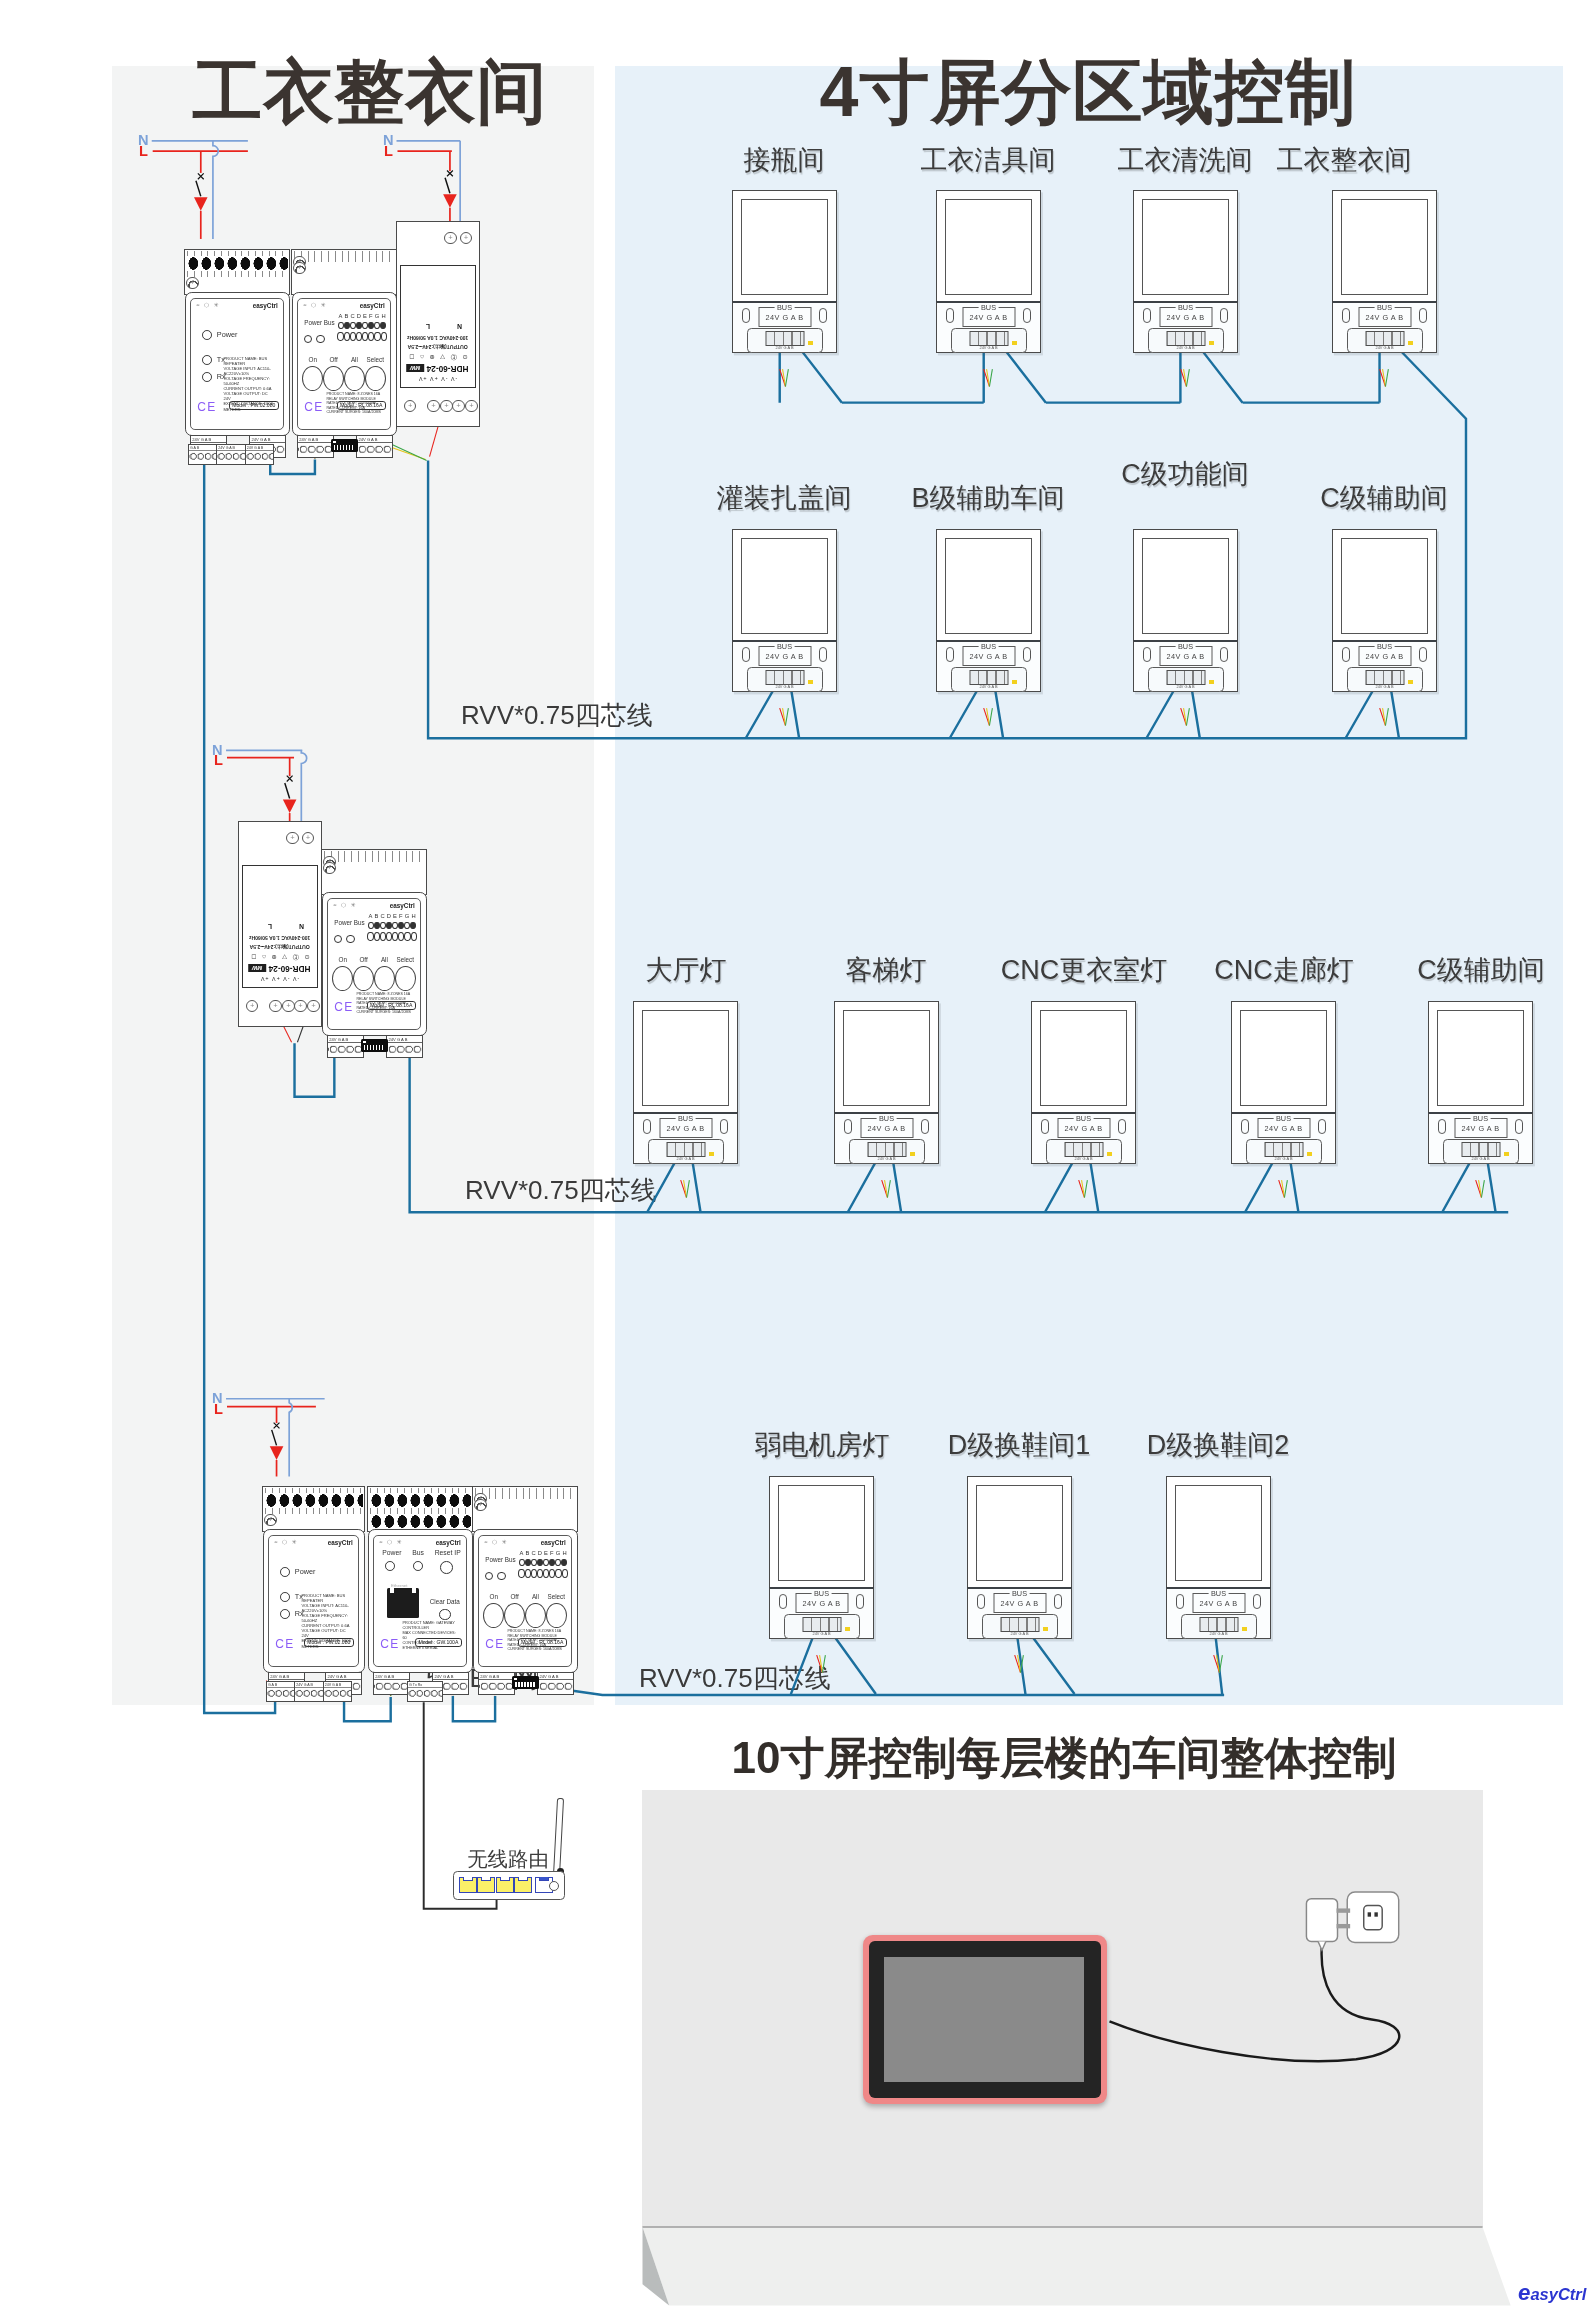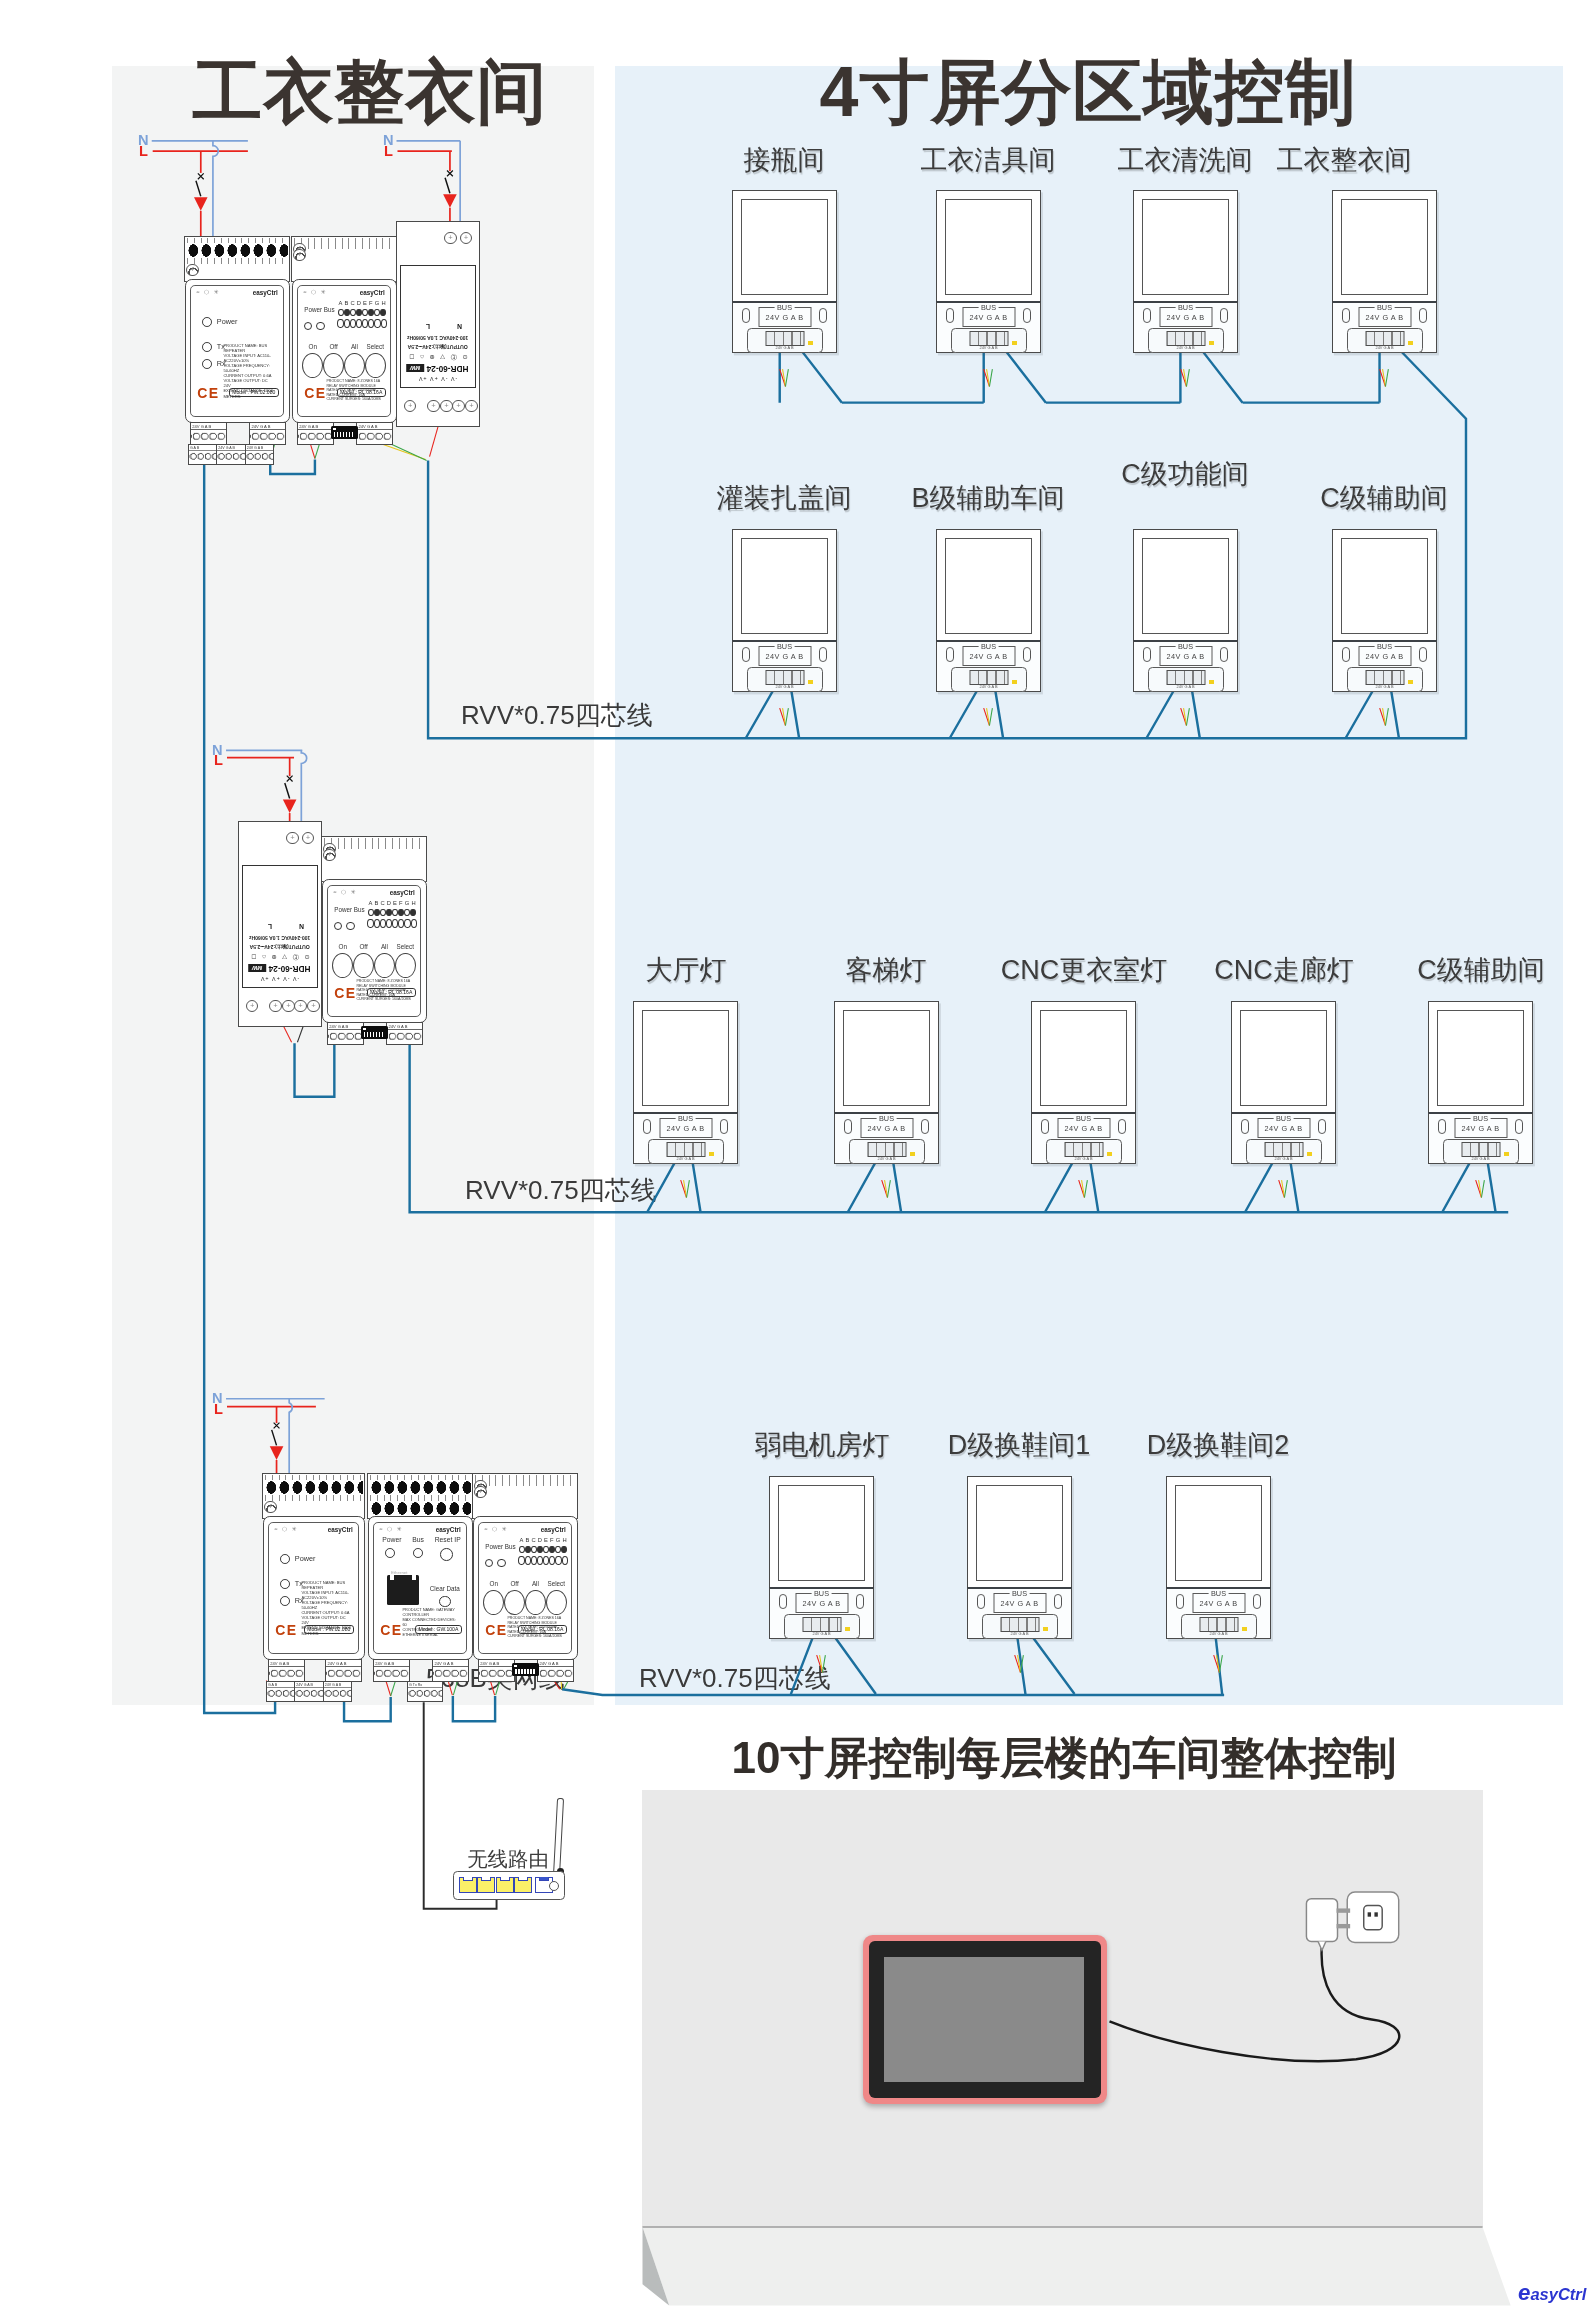--- a/index.html
+++ b/index.html
@@ -36,39 +36,39 @@
            padding:0 2.4px;font-size:7.3px;color:#444;}
   .p-bus-p{display:block;margin-top:4.9px;font-size:7.3px;color:#444;letter-spacing:0.5px;}
   .p-recess{position:absolute;left:50%;transform:translateX(-50%);top:25px;width:74px;height:23px;
             border:1px solid #5a5a5a;border-radius:4.4px;background:#f7fafc;}
   .p-term{position:absolute;left:50%;transform:translateX(-50%);top:2.4px;width:37px;height:12.6px;
           border:1px solid #4f4f4f;background:repeating-linear-gradient(90deg,#e8ecef 0 7.3px,#7e7e7e 7.3px 8.7px);}
   .p-mini{position:absolute;left:50%;transform:translateX(-50%);top:16px;font-size:3.9px;color:#555;white-space:nowrap;}
   .p-dot{position:absolute;right:8.7px;top:11.7px;width:4.4px;height:3.9px;background:#f2d01e;}
   .p-fan{position:absolute;left:50%;margin-left:-14.6px;top:40px;}
   
-  .module{position:absolute;height:206px;}
+  .module{position:absolute;height:206px;margin-top:13px;}
   .m-strip{position:absolute;left:0;right:0;top:0;height:44px;border:1px solid #4a4a4a;background:#fff;padding:0;}
   .comb{height:5.3px;margin:0.5px 1.9px 0;background:repeating-linear-gradient(90deg,#8a8a8a 0 1px,transparent 1px 6.8px);}
   .trow{position:relative;height:15px;margin:0 1px;background-repeat:repeat-x;background-position:1px center;}
   .trow.dark{background-image:radial-gradient(ellipse 4.9px 6.3px at 6.3px 50%,#0d0d0d 97%,transparent 100%);background-size:13px 15px;}
   .trow.screw{background-image:radial-gradient(circle at 6.3px 50%,#fff 3.4px,#4e4e4e 3.6px,#4e4e4e 4.9px,transparent 5.1px);background-size:13px 15px;}
   .mid-dark{position:absolute;left:27px;right:27px;top:0;bottom:0;
             background:radial-gradient(ellipse 4.9px 6.3px at 6.3px 50%,#0d0d0d 97%,transparent 100%) repeat-x;background-size:13px 15px;}
   .m-body{position:absolute;left:0.5px;right:0.5px;top:43px;height:142px;border:1px solid #4a4a4a;
           border-radius:6.8px;background:#fff;}
   .m-face{position:absolute;left:4.9px;right:4.9px;top:4.9px;bottom:4.9px;border:1px solid #5a5a5a;border-radius:4.9px;}
   .m-logos{position:absolute;left:4.9px;right:4.9px;top:2.9px;display:flex;justify-content:space-between;align-items:center;}
   .marks{font-size:5.8px;color:#777;letter-spacing:1.5px;}
   .m-brand{font-size:6.3px;font-weight:700;color:#222;}
   .led{display:inline-block;width:7.8px;height:7.8px;border:1px solid #333;border-radius:50%;background:#fff;vertical-align:middle;}
   .led-row{position:absolute;left:10.7px;font-size:7.3px;color:#333;}
   .led-row .led{margin-right:4.9px;}
   .m-desc{position:absolute;left:32px;bottom:17.5px;font-size:4.1px;line-height:5.1px;color:#333;width:51px;}
-  .m-ce{position:absolute;left:5.8px;bottom:15.5px;font-size:14px;font-weight:700;color:#c2410c;letter-spacing:1.5px;}
+  .m-ce{position:absolute;left:5.8px;bottom:15.5px;font-size:12px;font-weight:400;color:#8b5cf6;letter-spacing:1.5px;}
   .m-model{position:absolute;right:3.9px;bottom:19.4px;border:1px solid #333;border-radius:2.9px;
            font-size:5.1px;padding:0.5px 2.4px;white-space:nowrap;color:#222;}
   
   .pb-label{position:absolute;left:5.8px;top:20.4px;font-size:6.3px;color:#333;}
   .pb-leds{position:absolute;left:5.8px;top:35px;}
   .pb-leds .led{width:6.3px;height:6.3px;margin-right:3.9px;}
   .z-letters{position:absolute;left:40px;right:3.9px;top:14.6px;display:flex;justify-content:space-between;font-size:5.8px;color:#333;}
   .z-dots{position:absolute;left:40px;right:3.9px;top:23px;display:flex;justify-content:space-between;}
   .z-dots i{width:3.4px;height:4.9px;border:0.7px solid #333;border-radius:50%;}
   .z-dots i:nth-child(even){background:#333;}

